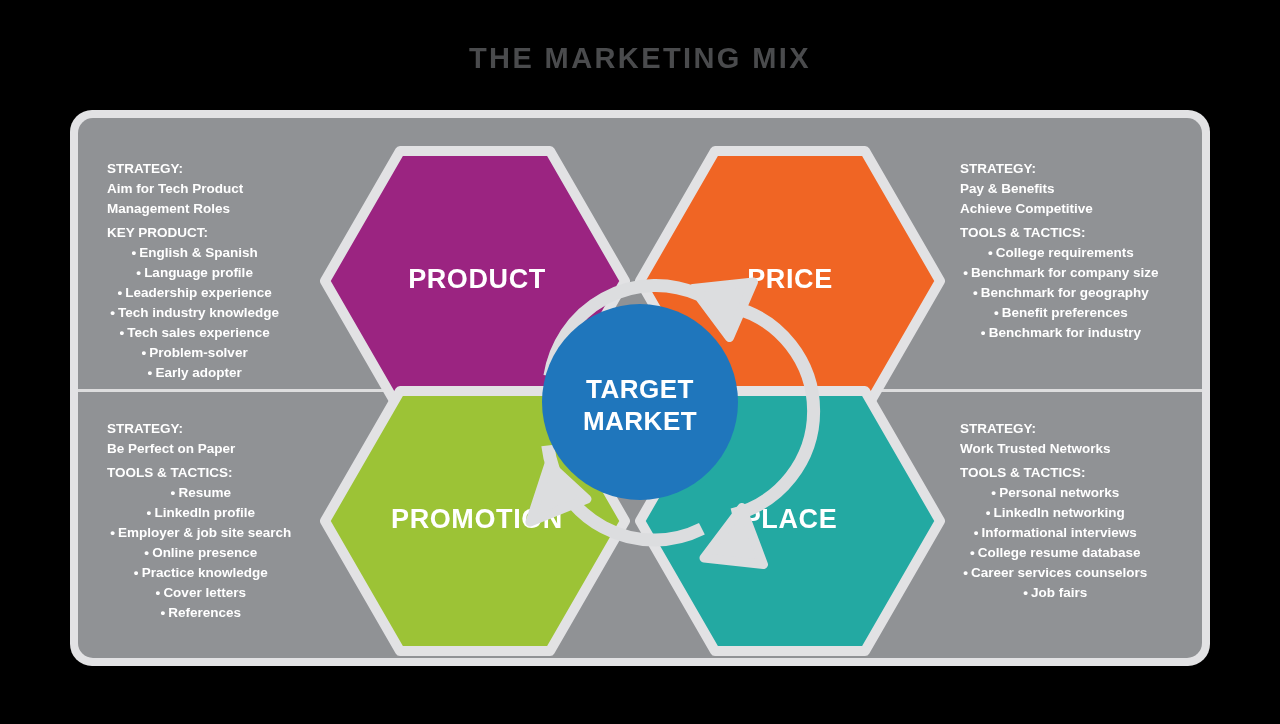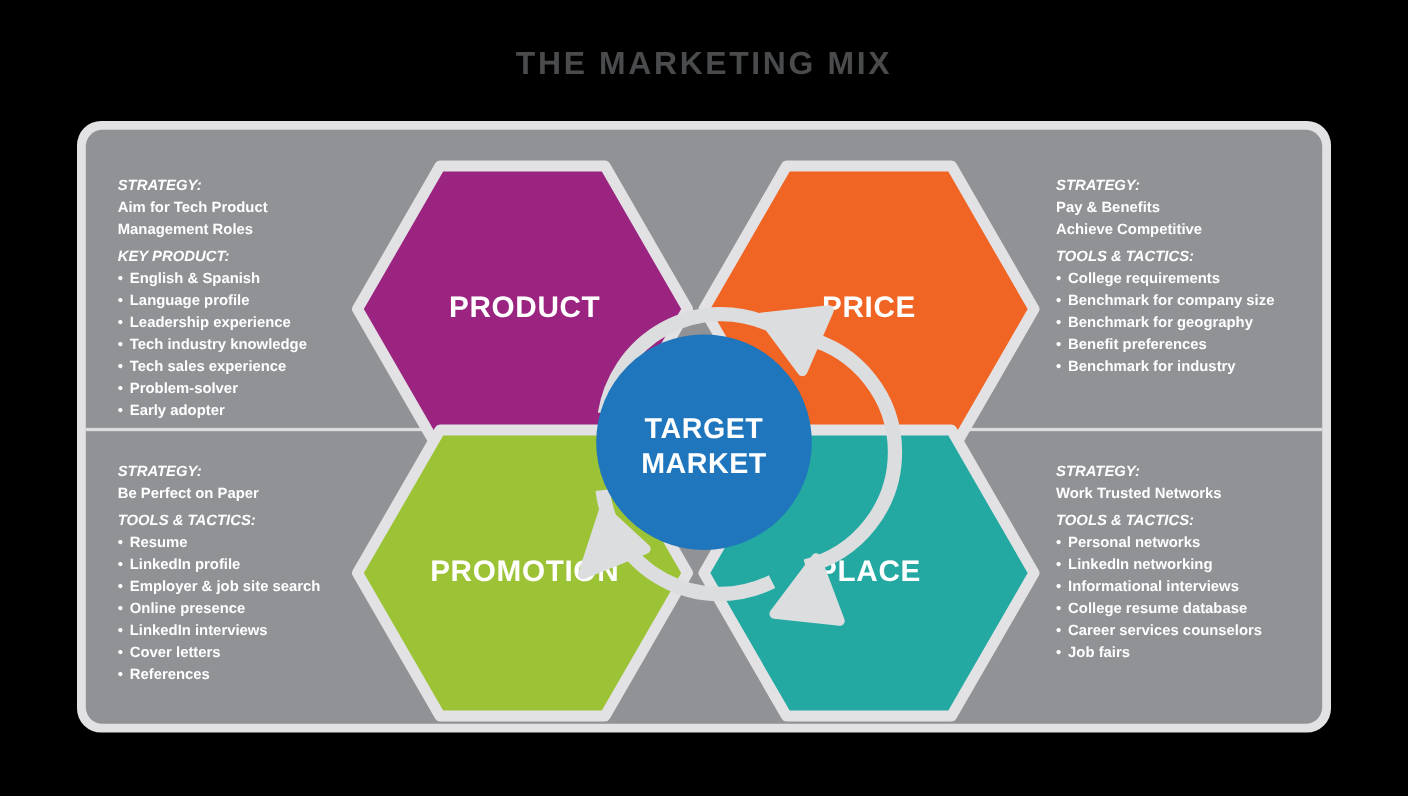--- a/index.html
+++ b/index.html
@@ -67,27 +67,28 @@
   }
 
   
   .col {
     position: absolute;
     color: #FFFFFF;
     font-size: 13.5px;
     font-weight: bold;
     line-height: 20px;
   }
-  .col .hdr { display: block; font-style: italic; }
+  .col .hdr { display: block; }
   .col .sub { display: block; }
   .col .gap { display: block; height: 4px; line-height: 4px; font-size: 0; }
   .col ul {
     list-style: none;
     margin: 0;
     padding: 0;
+    text-align: center;
   }
   .col li {
     white-space: nowrap;
   }
   .col li::before {
     content: "\2022";
     display: inline-block;
     width: 11px;
   }
 
@@ -171,21 +172,21 @@
   <div class="col col-bl">
     <span class="hdr">STRATEGY:</span>
     <span class="sub">Be Perfect on Paper</span>
     <span class="gap"></span>
     <span class="hdr">TOOLS &amp; TACTICS:</span>
     <ul>
       <li>Resume</li>
       <li>LinkedIn profile</li>
       <li>Employer &amp; job site search</li>
       <li>Online presence</li>
-      <li>LinkedIn interviews</li>
+      <li>Practice knowledge</li>
       <li>Cover letters</li>
       <li>References</li>
     </ul>
   </div>
 
   <div class="col col-br">
     <span class="hdr">STRATEGY:</span>
     <span class="sub">Work Trusted Networks</span>
     <span class="gap"></span>
     <span class="hdr">TOOLS &amp; TACTICS:</span>

